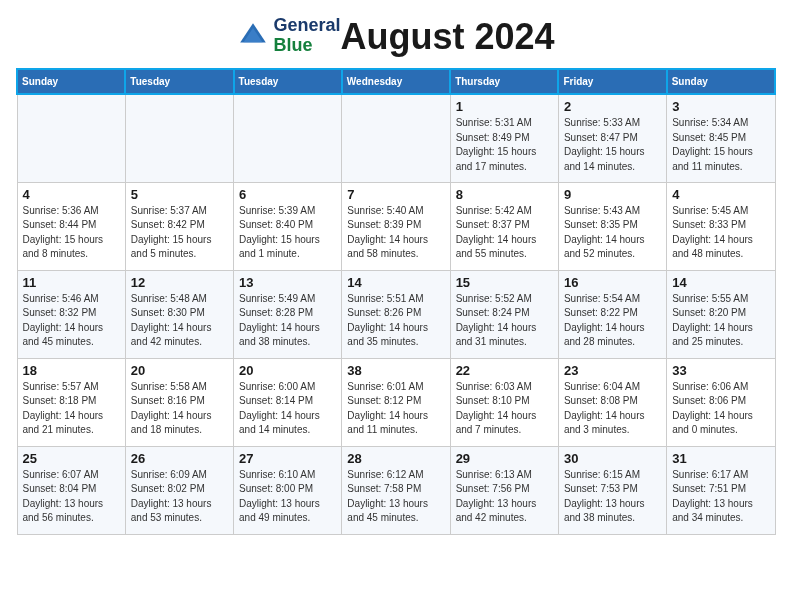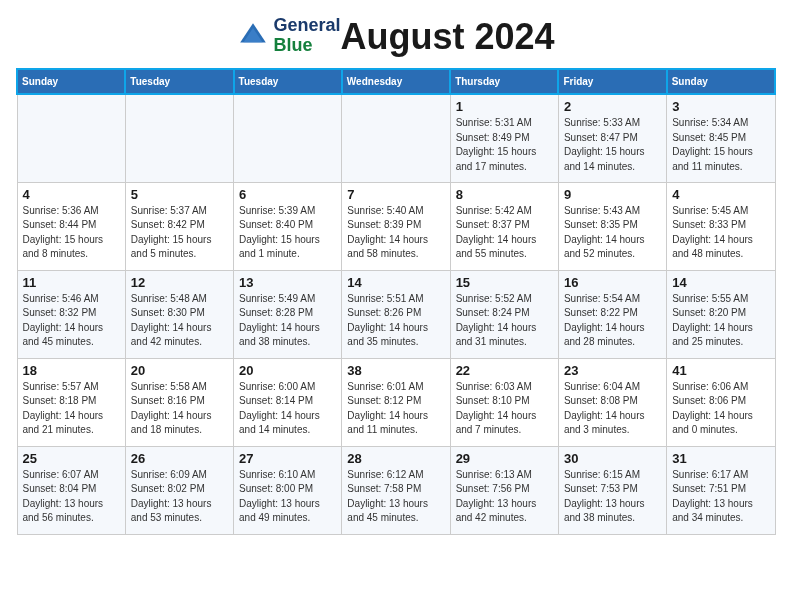--- a/index.html
+++ b/index.html
@@ -217,21 +217,21 @@
         </td>
         <td>
           <div class="day-num">22</div>
           <div class="day-info">Sunrise: 6:03 AM<br>Sunset: 8:10 PM<br>Daylight: 14 hours<br>and 7 minutes.</div>
         </td>
         <td>
           <div class="day-num">23</div>
           <div class="day-info">Sunrise: 6:04 AM<br>Sunset: 8:08 PM<br>Daylight: 14 hours<br>and 3 minutes.</div>
         </td>
         <td>
-          <div class="day-num">41</div>
+          <div class="day-num">33</div>
           <div class="day-info">Sunrise: 6:06 AM<br>Sunset: 8:06 PM<br>Daylight: 14 hours<br>and 0 minutes.</div>
         </td>
       </tr>
       <tr>
         <td>
           <div class="day-num">25</div>
           <div class="day-info">Sunrise: 6:07 AM<br>Sunset: 8:04 PM<br>Daylight: 13 hours<br>and 56 minutes.</div>
         </td>
         <td>
           <div class="day-num">26</div>

